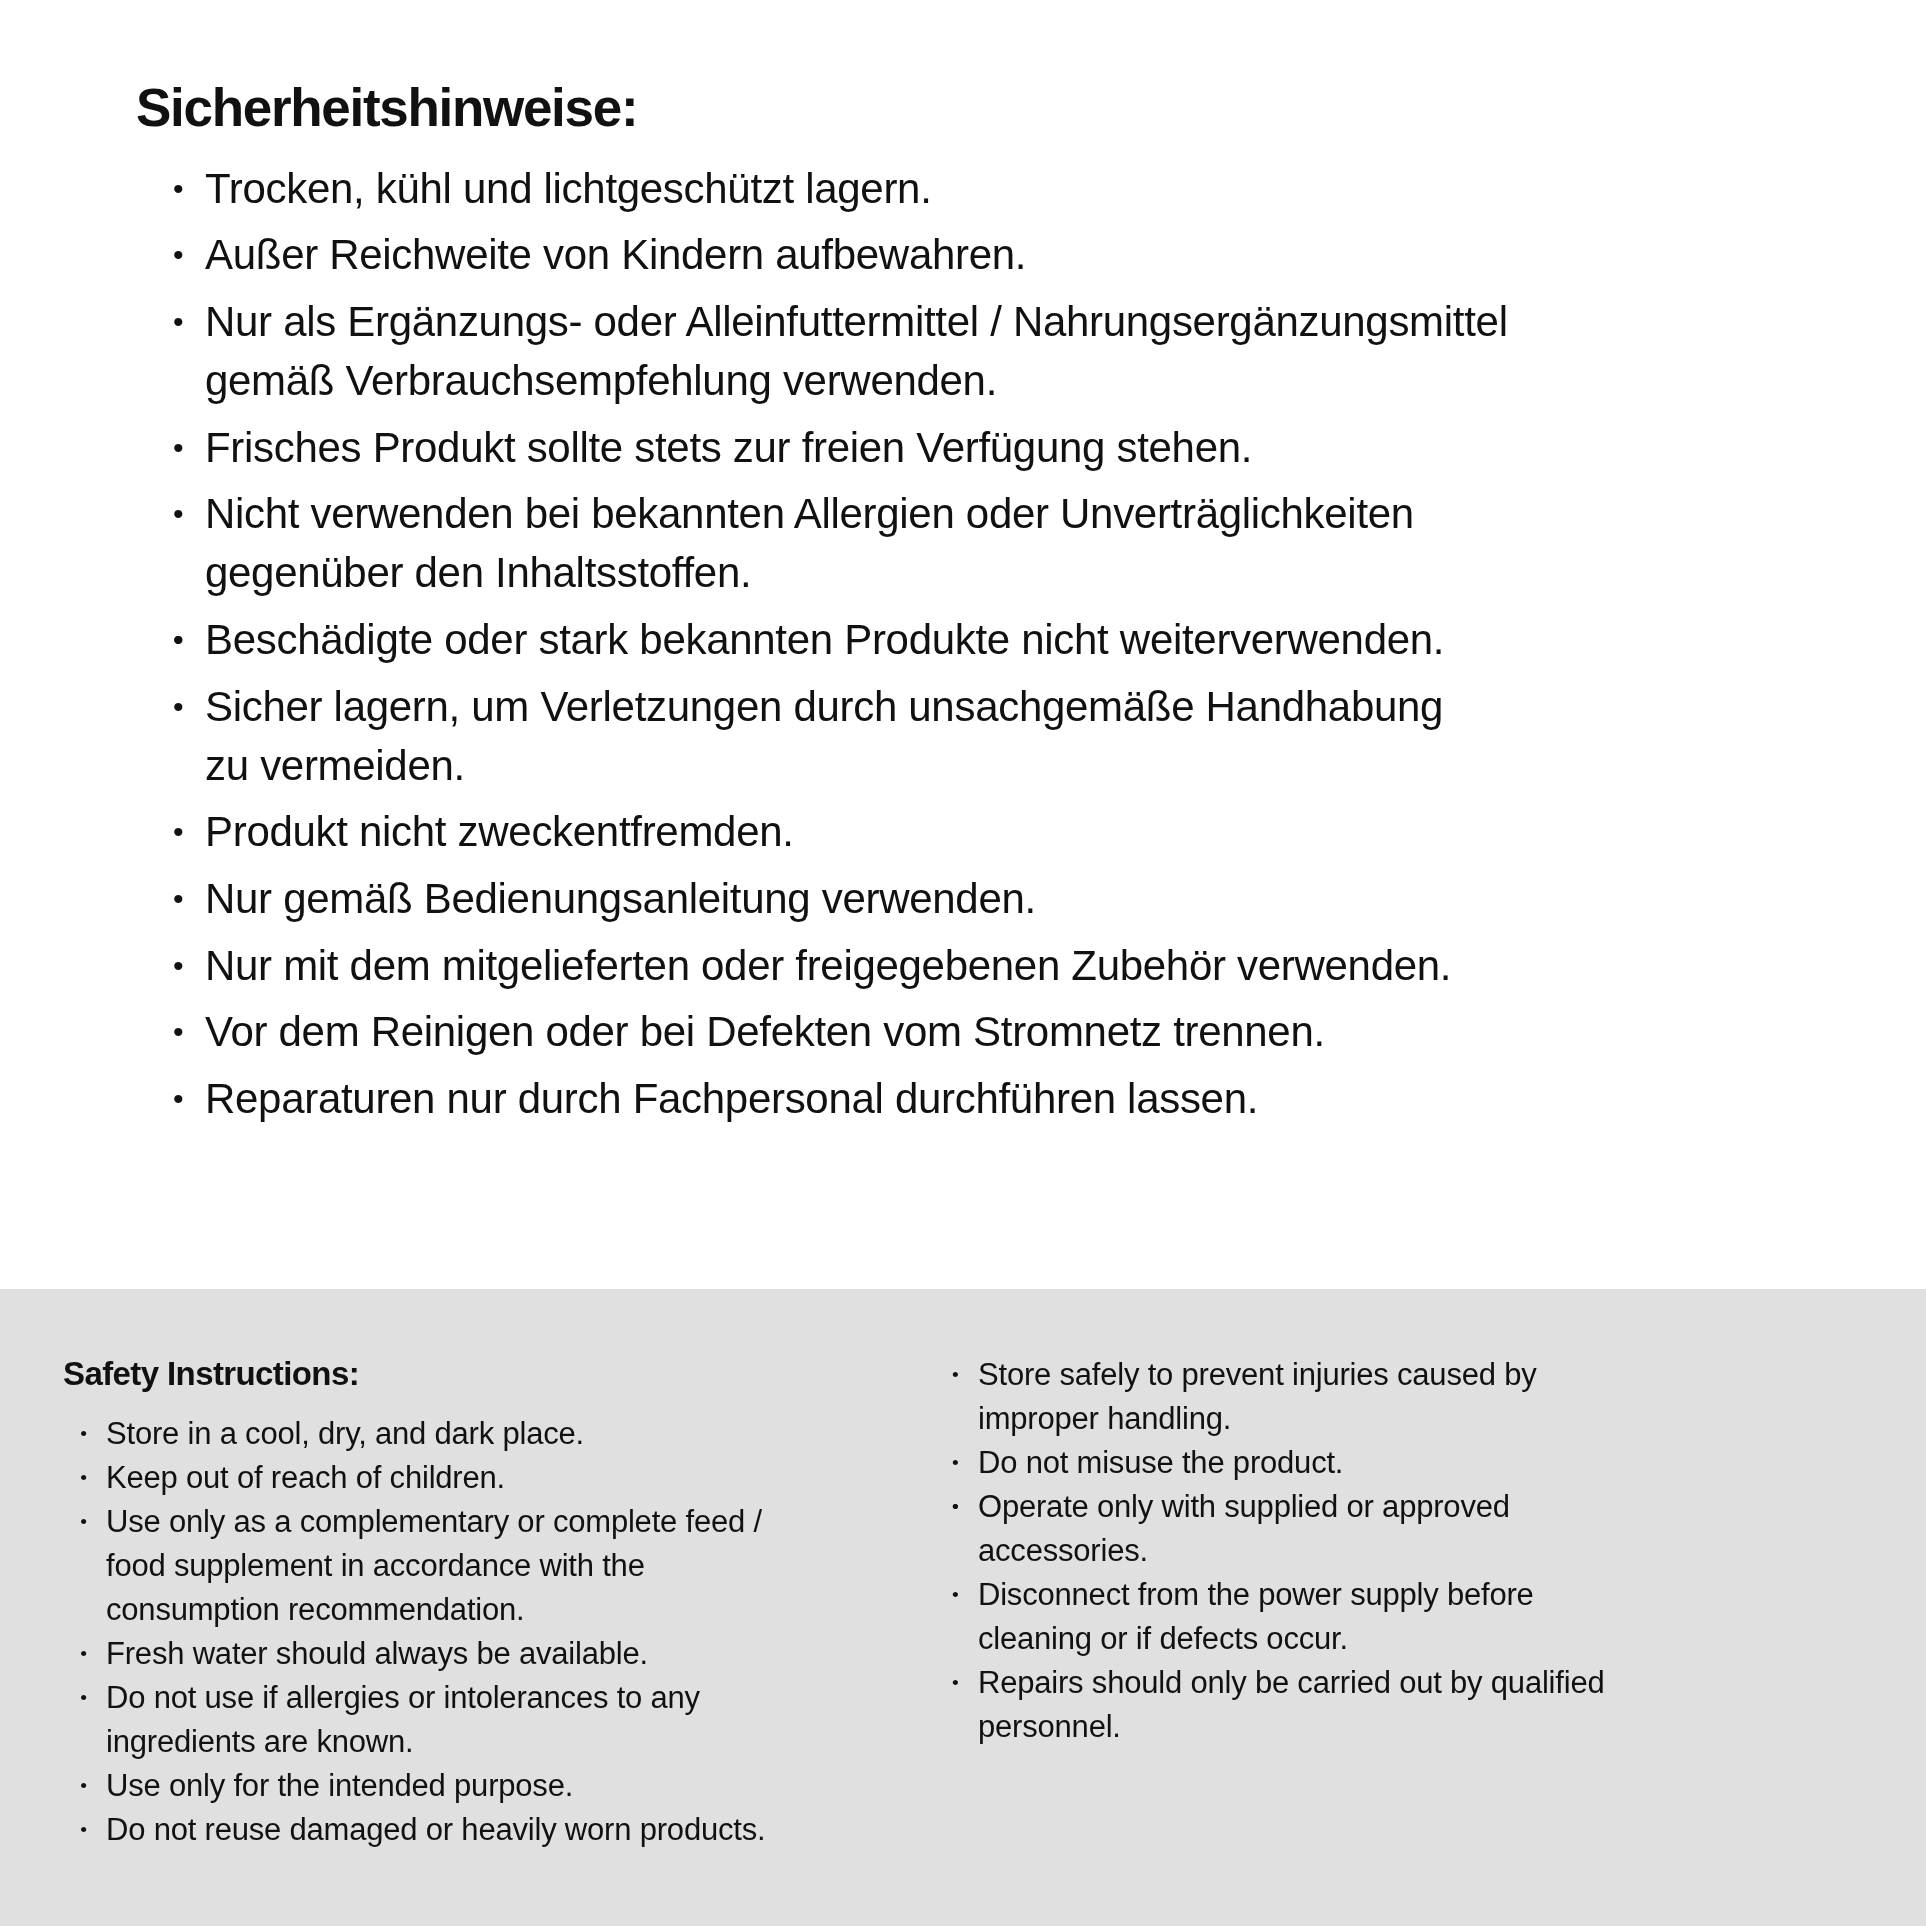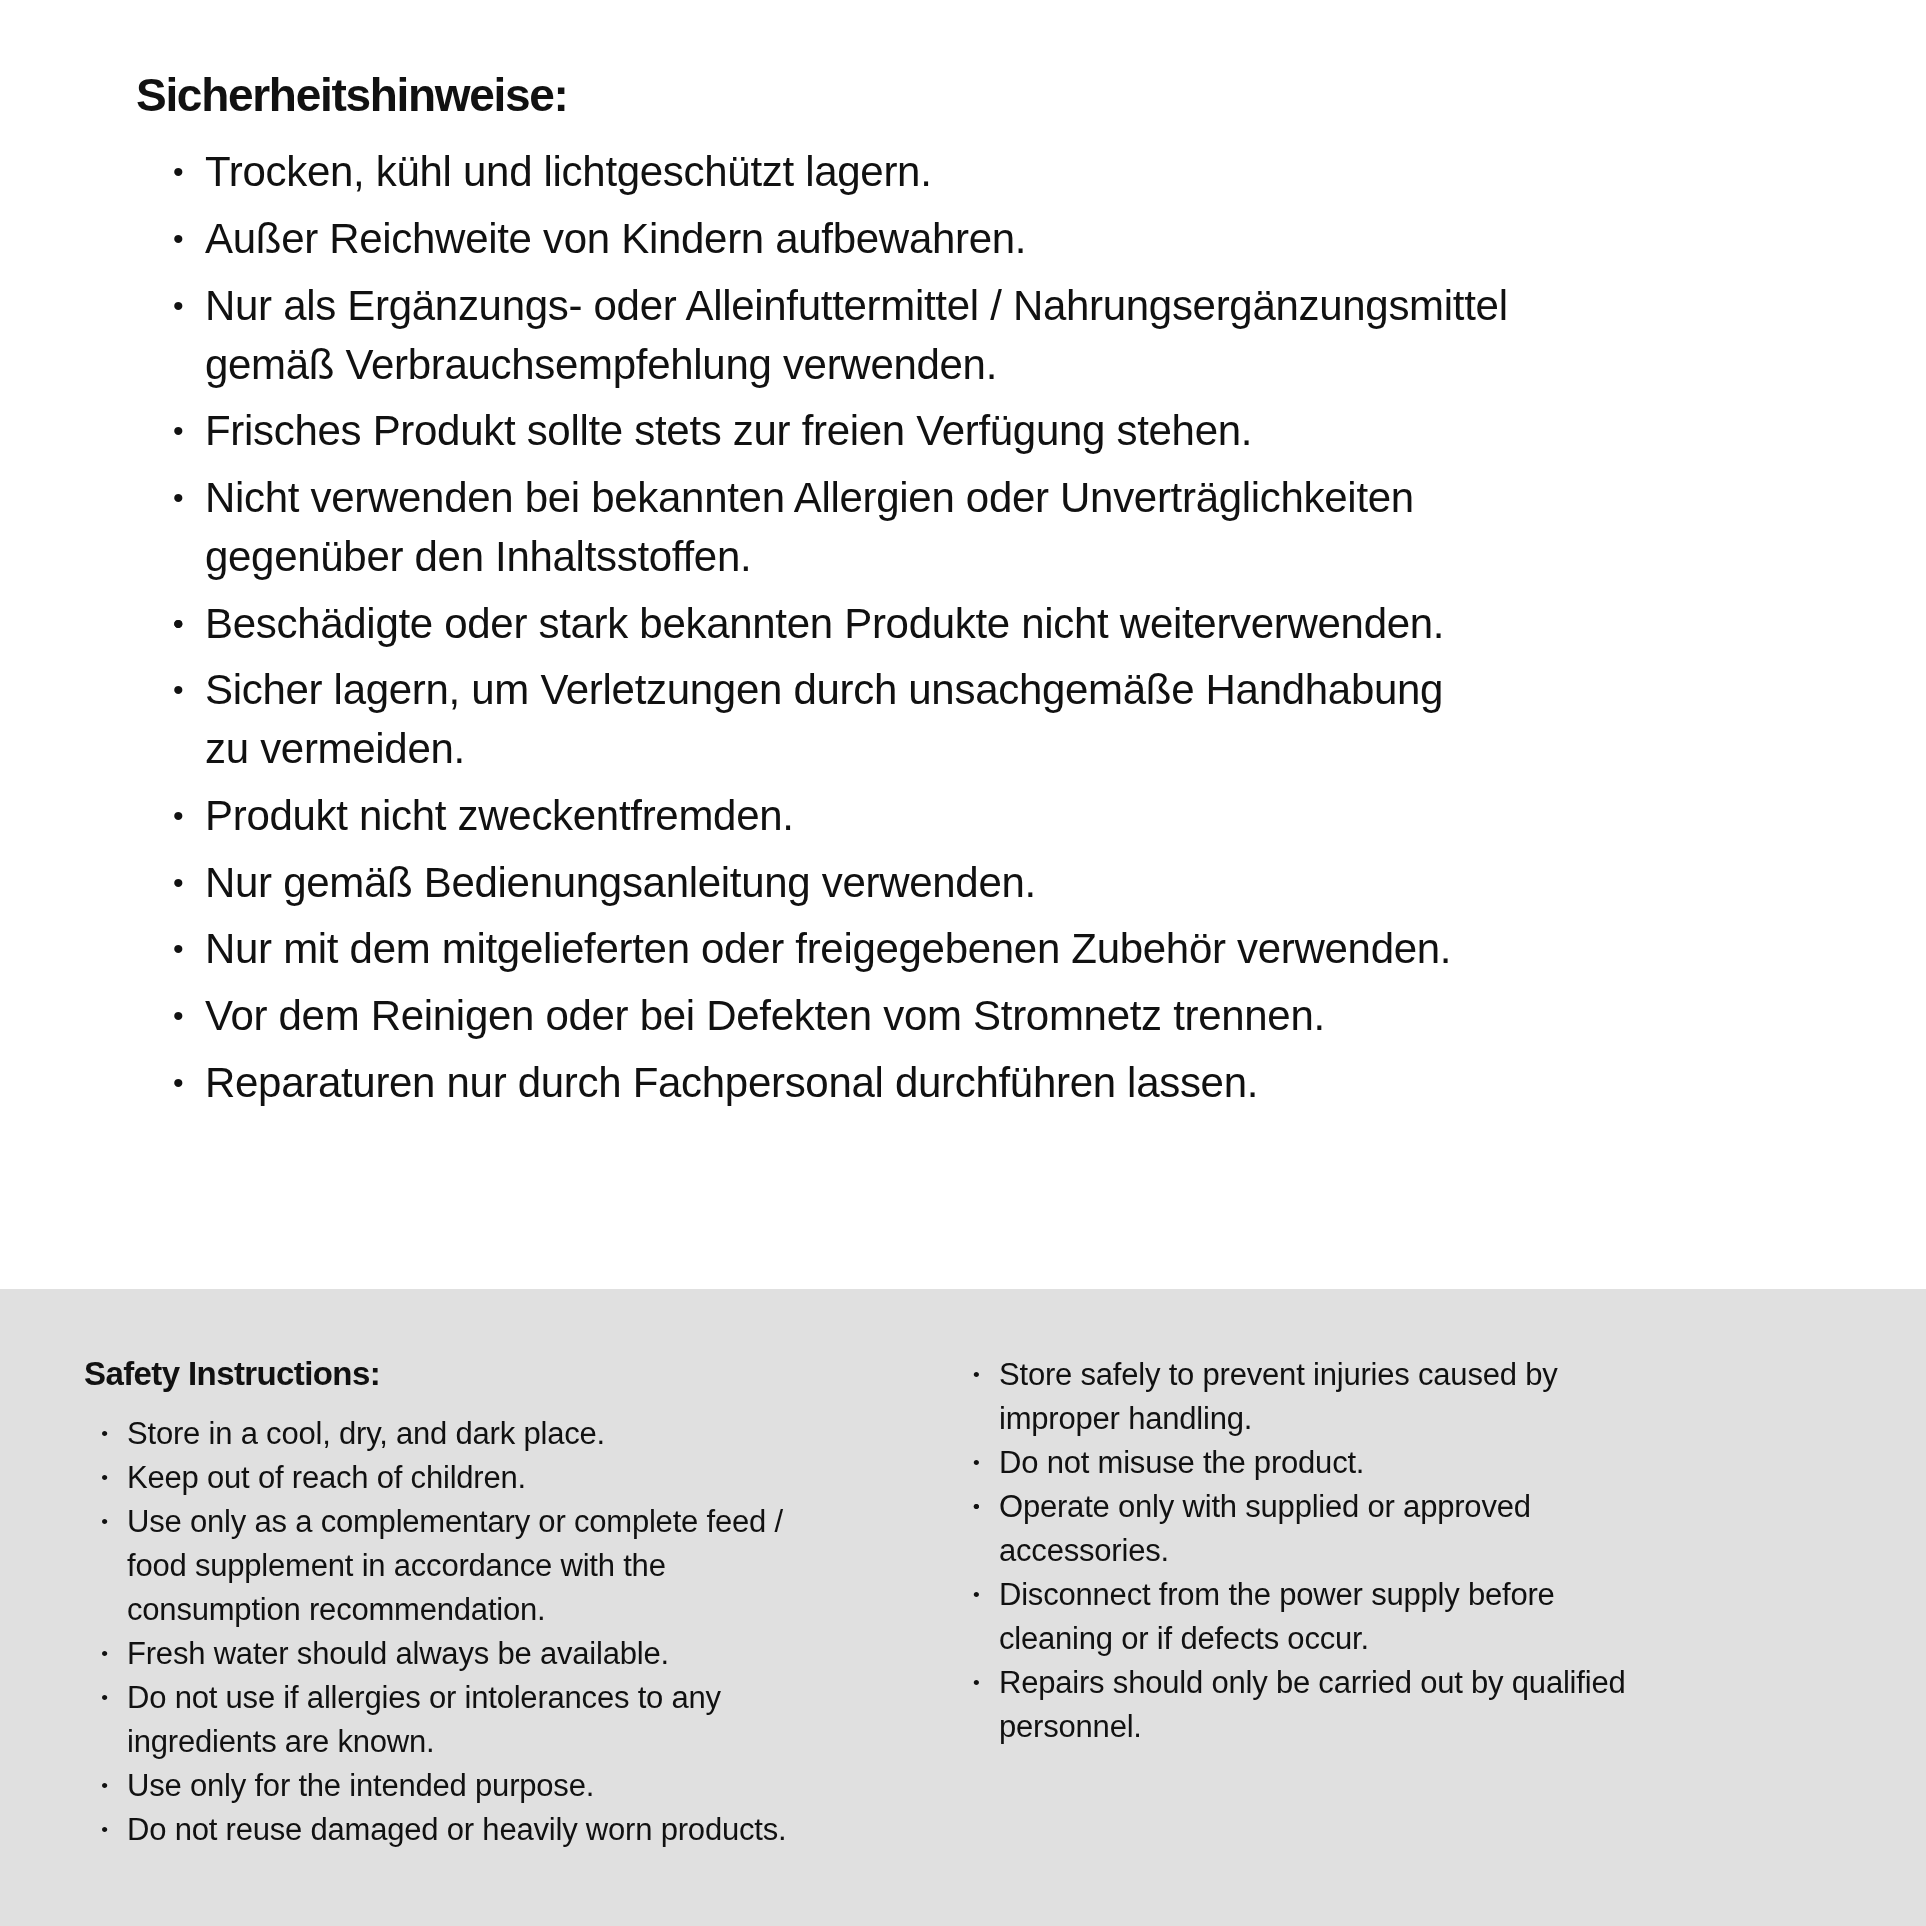--- a/index.html
+++ b/index.html
@@ -24,22 +24,22 @@
   .de-section {
     box-sizing: border-box;
     position: absolute;
     top: 0; left: 0;
     width: 1926px;
     height: 1289px;
     background: #ffffff;
     padding: 64px 90px 0 136px;
   }
   .de-section h1 {
-    margin: 4px 0 19px 0;
-    font-size: 46px;
+    margin: 12px 0 19px 0;
+    font-size: 53px;
     line-height: 1.2;
     font-weight: 700;
     letter-spacing: -1.3px;
   }
   ul.bullets {
     list-style: none;
     margin: 0;
     padding: 0;
   }
   .de-section ul.bullets li {
@@ -60,21 +60,21 @@
   }
 
   
   .en-section {
     box-sizing: border-box;
     position: absolute;
     top: 1289px; left: 0;
     width: 1926px;
     height: 638px;
     background: #e0e0e0;
-    padding: 64px 77px 0 84px;
+    padding: 64px 77px 0 63px;
     display: flex;
   }
   .en-col-left {
     width: 806px;
     flex: none;
   }
   .en-col-right {
     flex: 1;
     padding-left: 83px;
     box-sizing: border-box;

